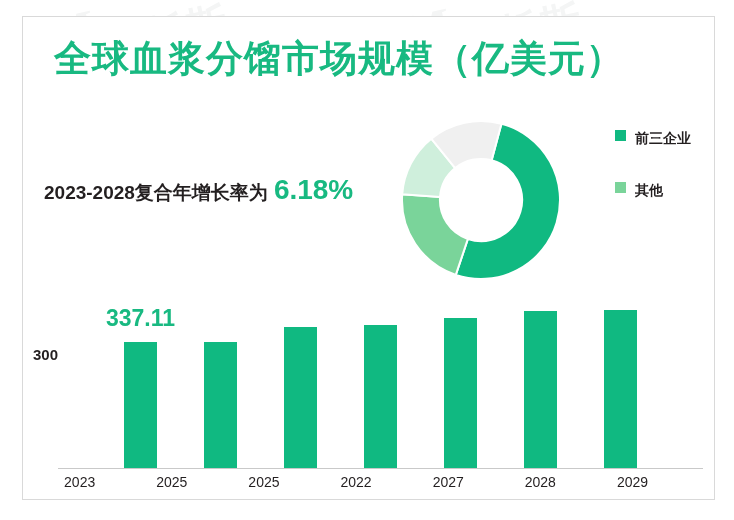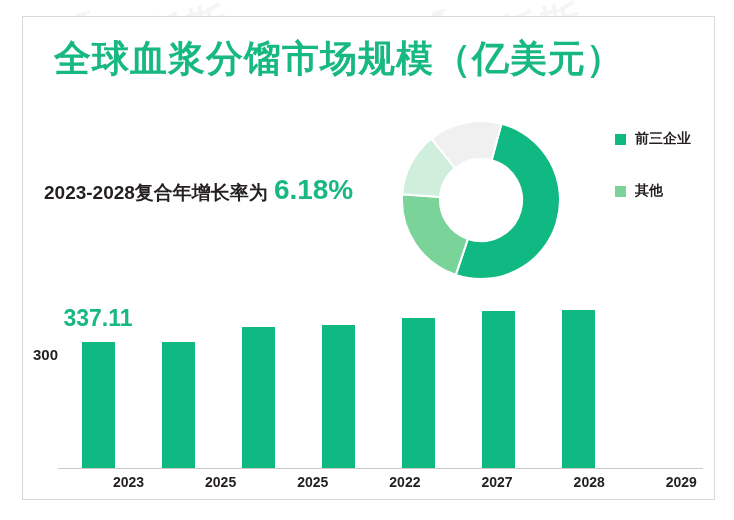--- a/index.html
+++ b/index.html
@@ -26,40 +26,40 @@
   #cagr{position:absolute;left:44px;top:174px;font-size:19px;font-weight:700;
         color:#231f20;white-space:nowrap;}
   #cagr .val{color:#18b981;font-size:28px;margin-left:6px;}
 
   
   #donut-wrap{position:absolute;left:398px;top:117px;width:166px;height:166px;}
   #donut-wrap svg{display:block;}
 
   
   #legend{position:absolute;left:604px;top:130px;width:110px;}
-  .lg-row{display:flex;align-items:center;margin-bottom:34px;padding-left:11px;}
+  .lg-row{display:flex;margin-bottom:34px;padding-left:11px;}
   .lg-sw{width:11px;height:11px;margin-right:9px;flex:0 0 auto;}
   .lg-tx{font-size:14px;font-weight:700;color:#231f20;white-space:nowrap;}
 
   
   #plot{position:absolute;left:33px;top:292px;width:670px;height:210px;}
   #axis-line{position:absolute;left:25px;top:176px;width:645px;height:1px;background:#c9c9c9;}
   #ylabel300{position:absolute;left:0px;top:86px;font-size:15px;font-weight:700;color:#231f20;}
 
   .bars{position:absolute;left:25px;top:0px;width:645px;height:176px;
-        display:flex;align-items:flex-end;justify-content:flex-start;}
+        display:flex;align-items:flex-end;justify-content:center;}
   .bcol{position:relative;width:80px;height:176px;display:flex;
         flex-direction:column;justify-content:flex-end;align-items:center;}
   .bar{width:33px;background:#10b981;}
   .bval{position:absolute;left:50%;transform:translateX(-50%);
         font-size:23px;font-weight:700;color:#18b981;white-space:nowrap;}
 
   .xlabels{position:absolute;left:25px;top:182px;width:645px;
            display:flex;justify-content:space-around;}
-  .xcol{width:80px;text-align:right;font-size:14px;font-weight:700;color:#231f20;}
+  .xcol{width:80px;text-align:left;font-size:14px;font-weight:400;color:#231f20;}
 </style>
 </head>
 <body>
 
 <div id="stage">
 
   <div>
     <div class="wm wm-m" style="left:46px;top:2px;">M</div>
     <div class="wm wm-cn" style="left:104px;top:6px;">贝哲斯</div>
     <div class="wm wm-m" style="left:402px;top:0px;">M</div>

